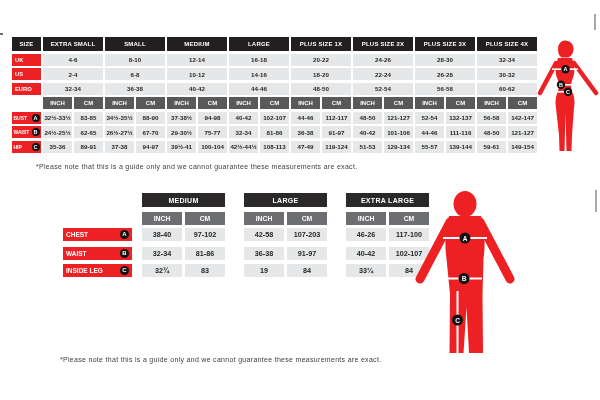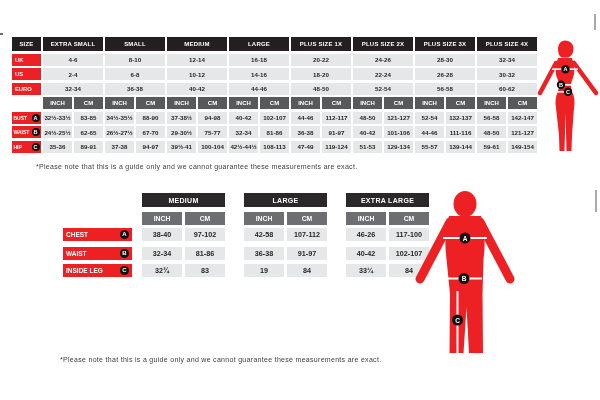--- a/index.html
+++ b/index.html
@@ -211,21 +211,21 @@
       <div class="c m-cell mgray uh gend">CM</div>
     </div>
     <div class="trow" style="margin-bottom: 6px;">
       <div class="c m-lbl redbox">
         <div class="mlt">CHEST</div>
         <div class="badge">A</div>
       </div>
       <div class="c m-cell ltcell mdv">38-40</div>
       <div class="c m-cell ltcell mdv gend">97-102</div>
       <div class="c m-cell ltcell mdv">42-58</div>
-      <div class="c m-cell ltcell mdv gend">107-112</div>
+      <div class="c m-cell ltcell mdv gend">107-203</div>
       <div class="c m-cell ltcell mdv">46-26</div>
       <div class="c m-cell ltcell mdv gend">117-100</div>
     </div>
     <div class="trow" style="margin-bottom: 3.5px;">
       <div class="c m-lbl redbox">
         <div class="mlt">WAIST</div>
         <div class="badge">B</div>
       </div>
       <div class="c m-cell ltcell mdv">32-34</div>
       <div class="c m-cell ltcell mdv gend">81-86</div>

